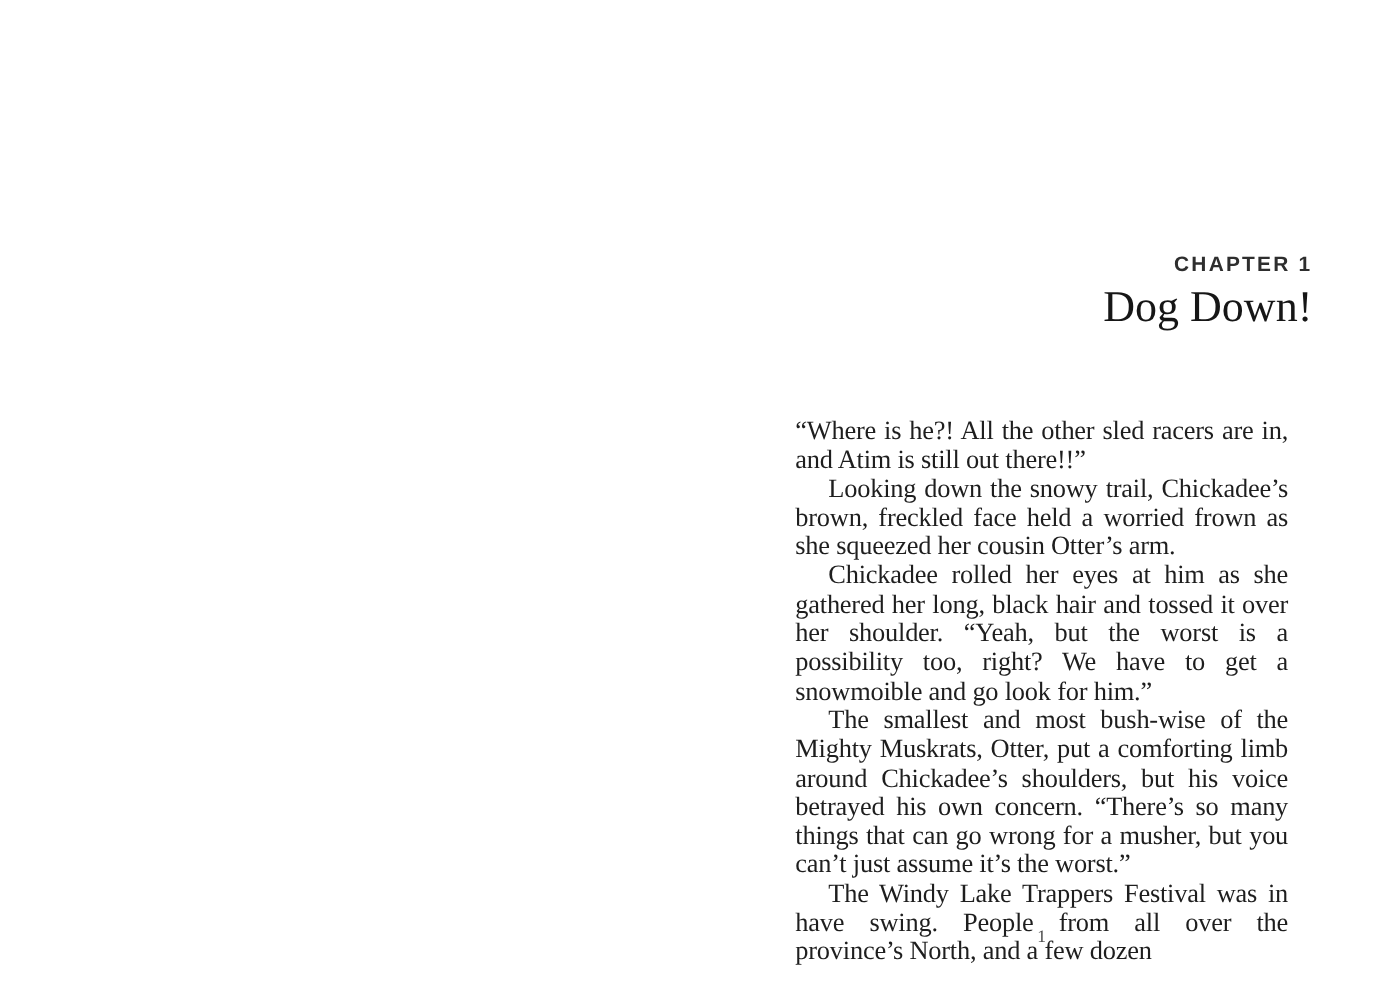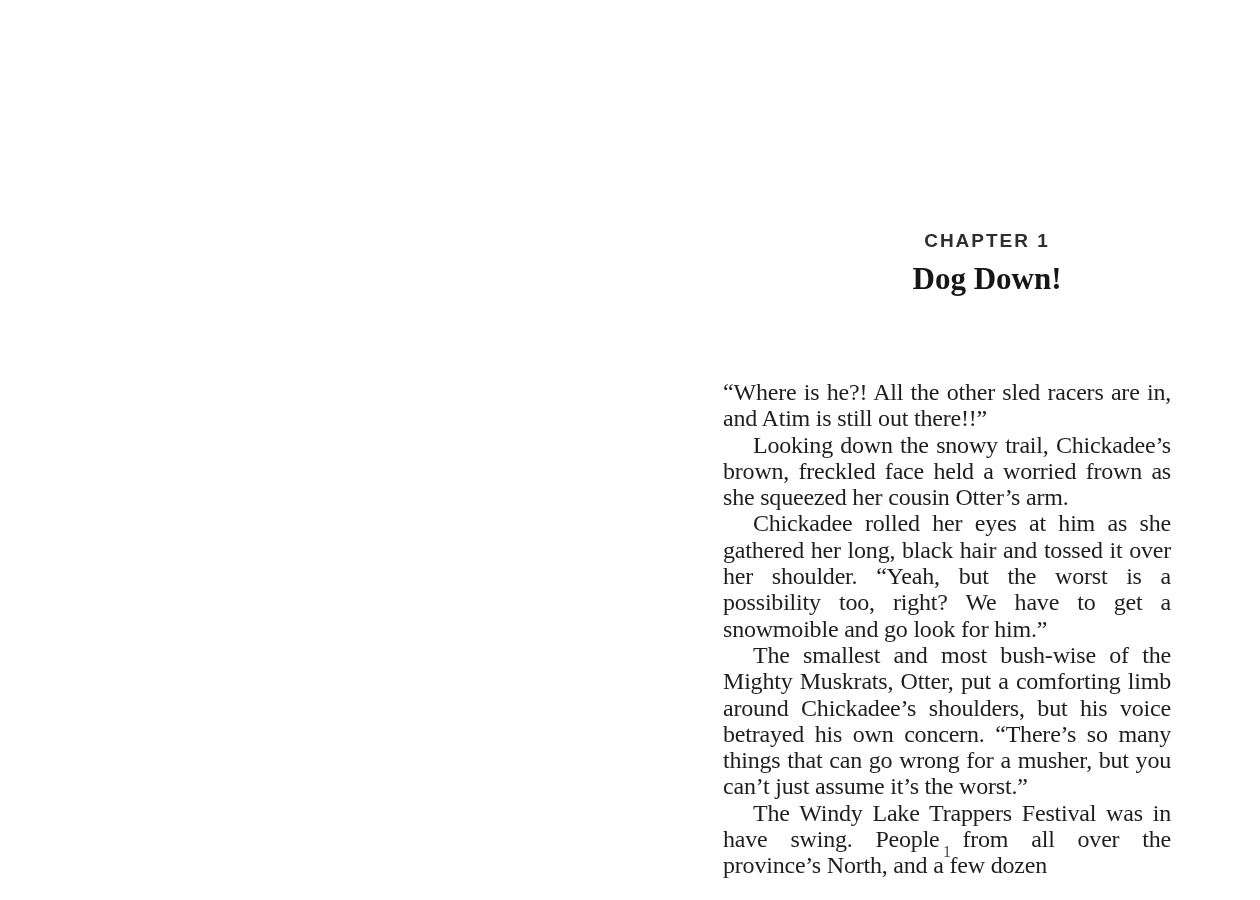--- a/index.html
+++ b/index.html
@@ -9,38 +9,38 @@
   }
   .book-page {
     position: relative;
     width: 1260px;
     height: 900px;
     background: #ffffff;
     overflow: hidden;
   }
   .chapter-header {
     position: absolute;
-    left: 763px;
+    left: 745px;
     top: 231px;
     width: 448px;
-    text-align: center;
+    text-align: right;
   }
   .chapter-label {
     font-family: "Liberation Sans", sans-serif;
     font-weight: 700;
     font-size: 19px;
     letter-spacing: 2px;
     color: #2e2e2e;
     line-height: 20px;
   }
   .chapter-title {
     margin-top: 11px;
     font-family: "Liberation Serif", serif;
-    font-size: 31px;
-    font-weight: 700;
+    font-size: 40px;
+    font-weight: 400;
     color: #161616;
     line-height: 34px;
   }
   .body-text {
     position: absolute;
     left: 723px;
     top: 379px;
     width: 448px;
     font-family: "Liberation Serif", serif;
     font-size: 24px;

